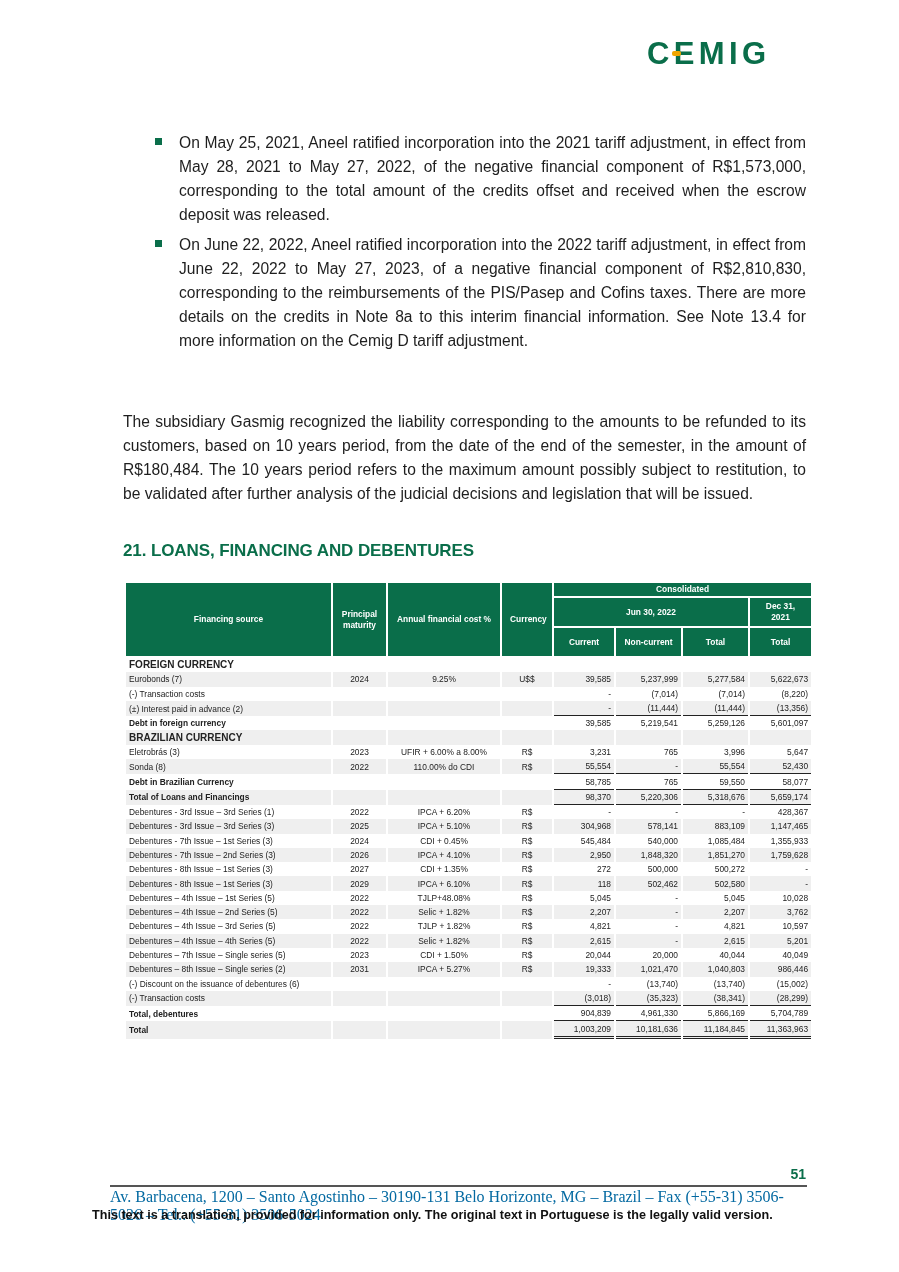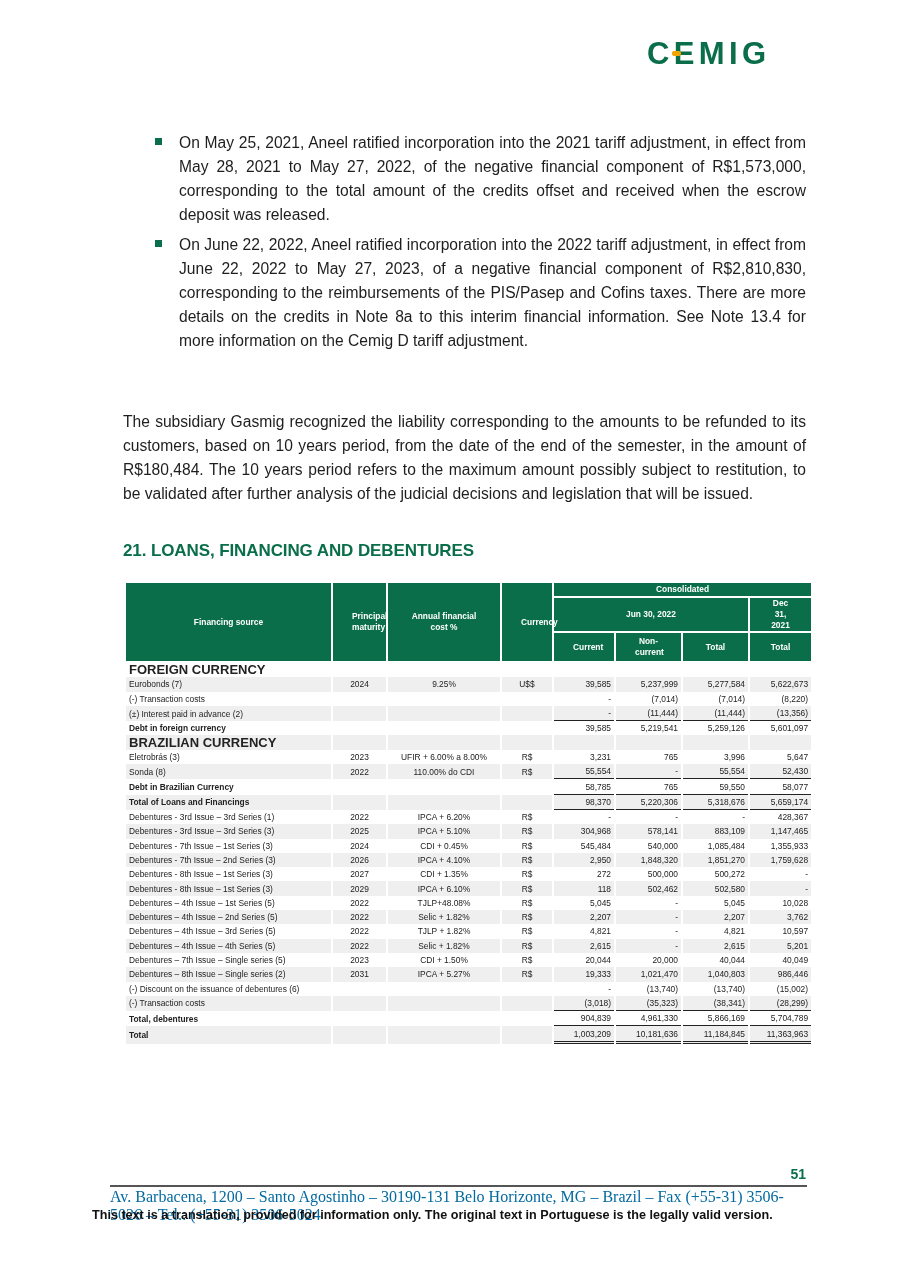--- a/index.html
+++ b/index.html
@@ -11,28 +11,28 @@
                font-size:15.6px; line-height:24px; text-align:justify; color:#1e1e1e; }
   .bullet-block { position:relative; padding-left:56px; }
   .bullet-mark { position:absolute; left:32px; top:7px; width:7px; height:7px; background:#0a6e4a; }
   .p1 { top:125px; }
   .p-gas { top:410px; }
   .section-title { position:absolute; left:123px; top:541px; font-size:17px; font-weight:bold;
                    color:#0a6e4a; letter-spacing:-0.1px; }
   table.fin { position:absolute; left:124px; top:583px; width:683px; border-collapse:separate;
               border-spacing:2px 0; font-size:8.4px; color:#222; table-layout:fixed; }
   table.fin th { background:#0a6e4a; color:#fff; font-weight:bold; font-size:8.4px; text-align:center;
-                 line-height:11px; padding:0 19px; border-bottom:2px solid #fff;margin-left:12px; }
+                 line-height:11px; padding:0 8px; border-bottom:2px solid #fff;margin-left:12px; }
   table.fin td { height:14.3px; padding:0 3px; line-height:14px; white-space:nowrap; }
   tr.shade td { background:#efefef; }
   td.src { text-align:left; }
   td.ctr { text-align:center; }
   td.num { text-align:right; }
   tr.bold td.src, tr.sect td.src { font-weight:bold; }
-  tr.sect td.src { font-size:13px; }
+  tr.sect td.src { font-size:10px; }
   td.ul1 { border-bottom:1px solid #222; }
   td.ul2 { border-bottom:3px double #222; }
   .pgnum { position:absolute; right:93px; top:1166px; font-size:14px; font-weight:bold; color:#0a6e4a; }
   .footer-line { position:absolute; left:110px; top:1185px; width:697px; height:2px; background:#555; }
   .footer-addr { position:absolute; left:110px; top:1188px; width:697px; text-align:left;
                  font-family:"Liberation Serif", serif; font-size:16px; color:#0369a1; }
   .footer-note { position:absolute; left:92px; top:1208px; width:717px; 
                  font-family:"Liberation Sans", sans-serif; font-weight:bold; font-size:12.6px; color:#111; }
 </style>
 </head>

